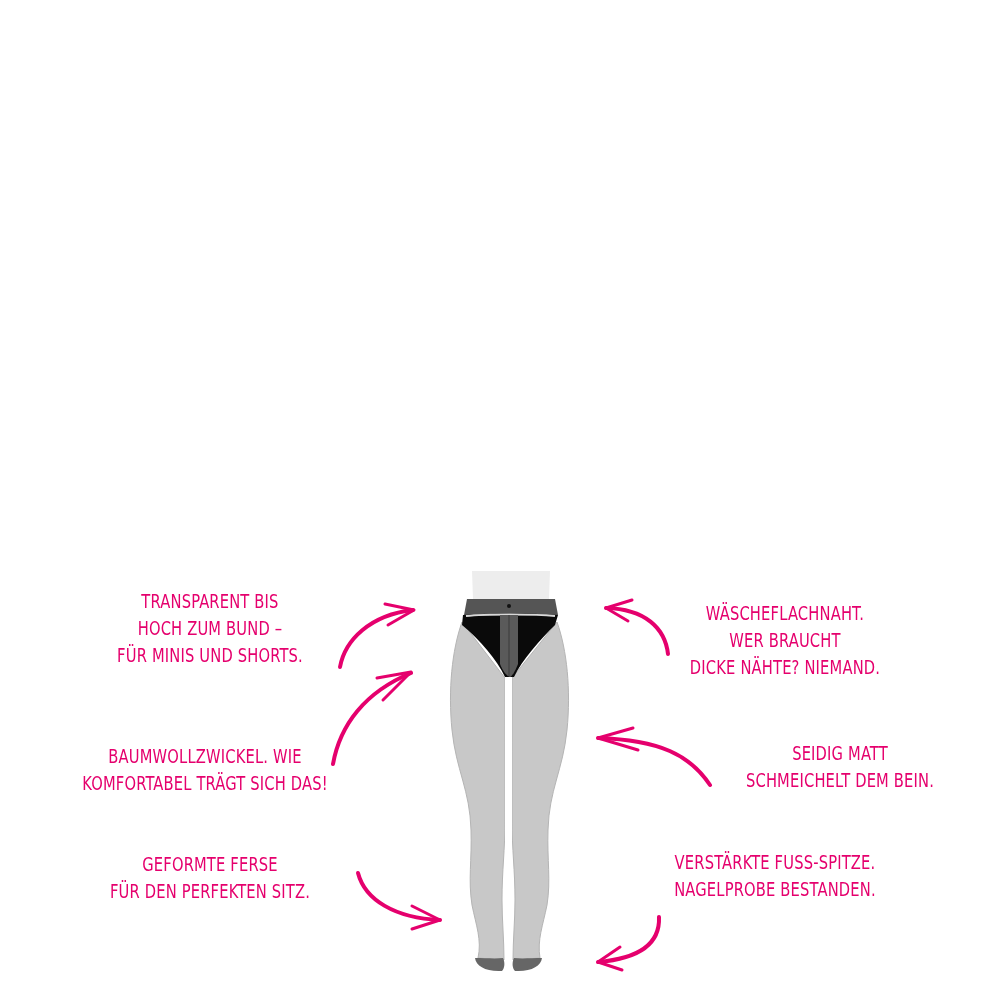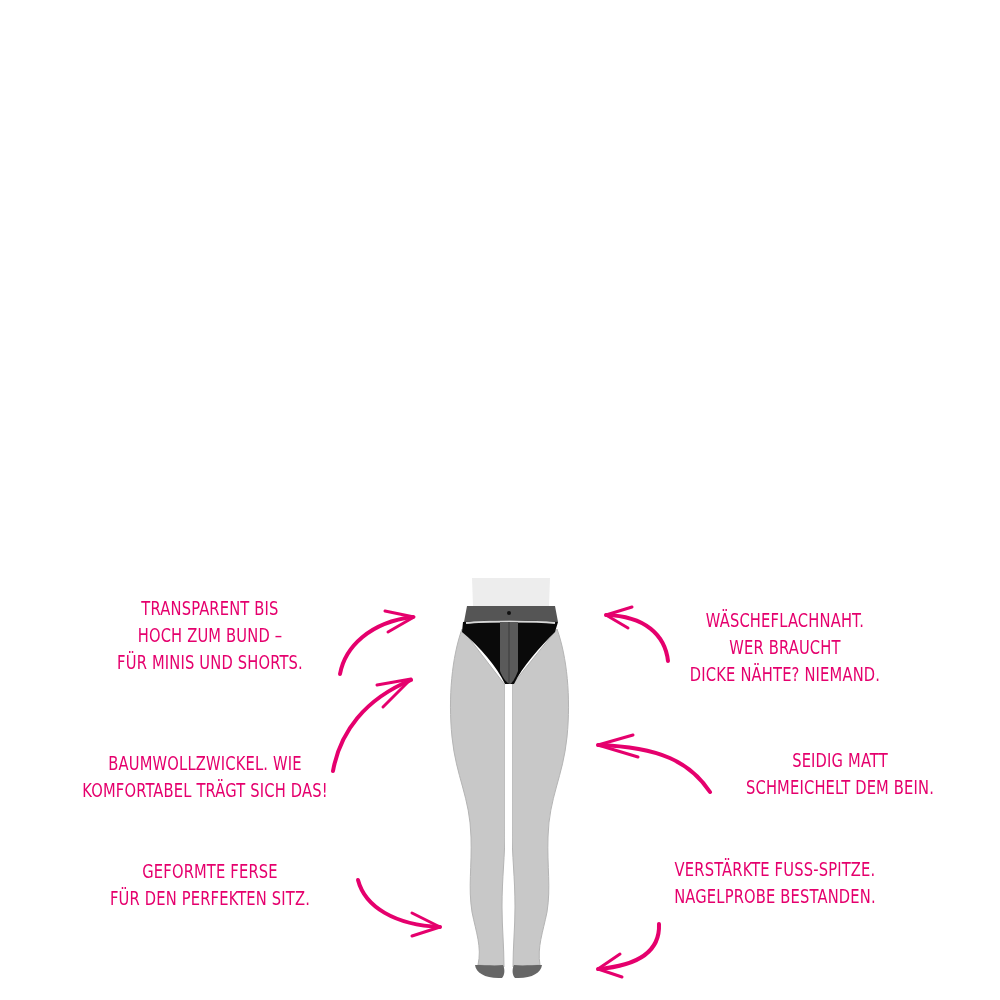--- a/index.html
+++ b/index.html
@@ -9,21 +9,21 @@
     }
     body {
       width: 1000px;
       height: 1000px;
       position: relative;
       overflow: hidden;
       font-family: "DejaVu Sans", sans-serif;
     }
     .stage {
       position: absolute;
-      left: 0; top: 7px;
+      left: 0; top: 0;
       width: 1000px; height: 872px;
     }
     .figure-svg {
       position: absolute;
       left: 0; top: 0;
       width: 1000px; height: 1000px;
     }
     .callout {
       position: absolute;
       color: #e5006d;

